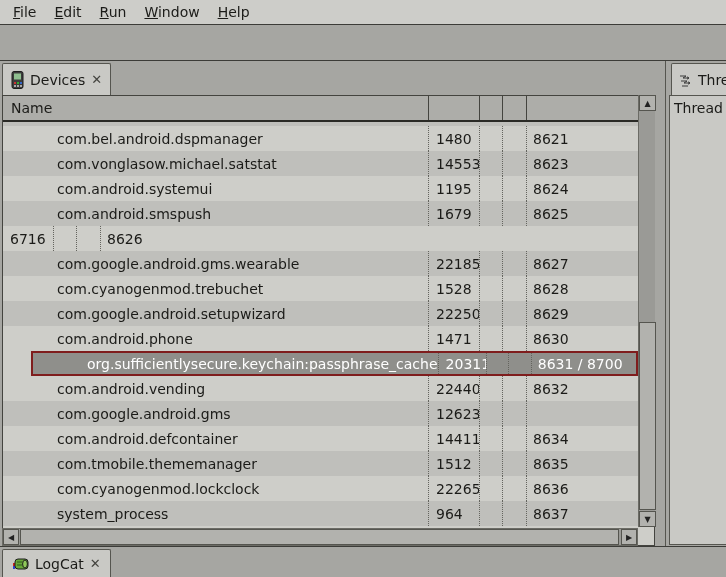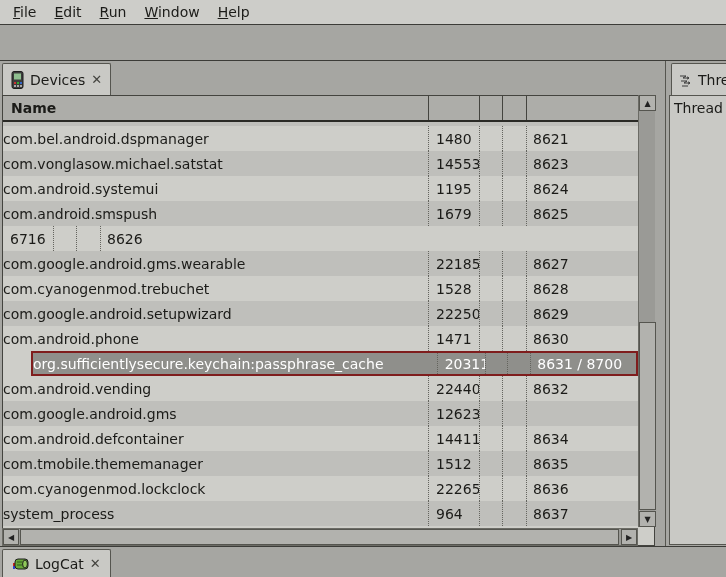--- a/index.html
+++ b/index.html
@@ -22,32 +22,32 @@
   
   .toolbar{position:absolute;right:10px;top:63px;height:28px;display:flex;align-items:center;gap:5px;}
   .tb-btn{width:20px;height:20px;display:flex;align-items:center;justify-content:center;border:1px solid transparent;}
   .tb-btn.active{background:#e4e4e0;border:1px solid #999993;}
   .tb-sep{width:1px;height:16px;background:#80807a;margin:0 4px;}
   .tb-wide{margin-left:14px;}
   
   .table{position:absolute;left:2px;top:95px;width:653px;height:451px;background:var(--row-light);
     border:1px solid #44443f;box-sizing:border-box;}
   .thead{display:flex;height:26px;background:var(--header-bg);border-bottom:2px solid #2a2a26;box-sizing:border-box;}
-  .th{box-sizing:border-box;border-right:1px solid #44443f;display:flex;align-items:center;font-weight:bold;}
+  .th{box-sizing:border-box;border-right:1px solid #44443f;display:flex;align-items:center;}
   .th-name{width:426px;padding-left:8px;}
   .th-pid{width:51px;}.th-c3{width:23px;}.th-c4{width:24px;}.th-port{width:110px;border-right:none;}
   .tsliver{height:4px;background:var(--row-dark);width:635px;}
   .tbody{width:635px;}
   .trow{display:flex;height:25px;box-sizing:border-box;}
   .trow.light{background:var(--row-light);}
   .trow.dark{background:var(--row-dark);}
   .trow.selected{background:var(--selection-bg);color:#ffffff;border:2px solid #7f1d1d;margin-left:28px;}
   .cell{box-sizing:border-box;display:flex;align-items:center;overflow:hidden;white-space:nowrap;
     border-right:1px dotted #64645e;}
-  .c-name{width:426px;}
+  .c-name{width:426px;padding-left:54px;}
   .c-pid{width:51px;padding-left:7px;}
   .c-3{width:23px;}.c-4{width:24px;}
   .c-port{width:110px;padding-left:6px;border-right:none;}
   
   .vscroll{position:absolute;left:638px;top:95px;width:17px;height:432px;background:var(--trough);
     border-left:1px solid #6b6b65;box-sizing:border-box;}
   .sb-btn{position:absolute;width:17px;height:16px;background:var(--thumb);border:1px solid #55554f;
     box-sizing:border-box;display:flex;align-items:center;justify-content:center;font-size:8px;color:#222;}
   .vthumb{position:absolute;left:0;top:227px;width:17px;height:188px;background:var(--thumb);
     border:1px solid #55554f;box-sizing:border-box;}

